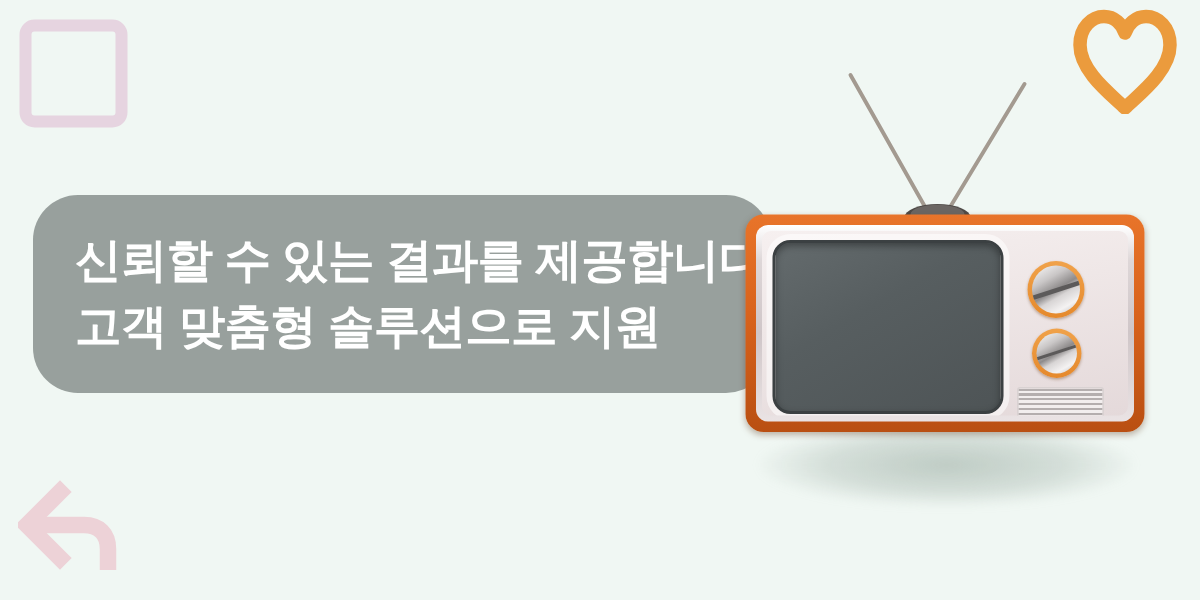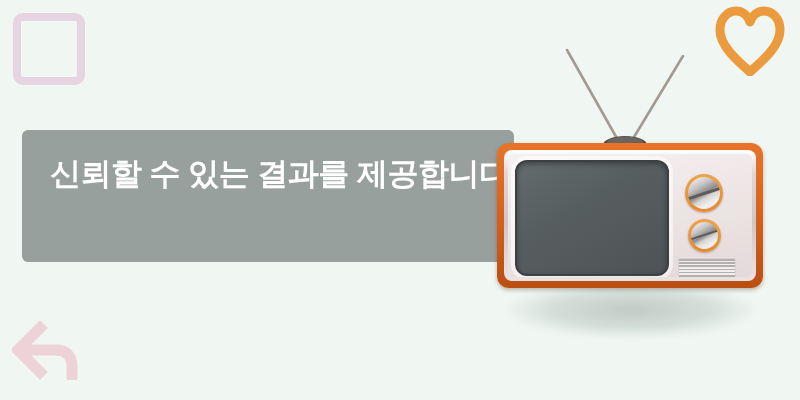--- a/index.html
+++ b/index.html
@@ -54,21 +54,21 @@
   .deco-arrow svg { display: block; width: 78px; height: 66px; }
 
   
   .headline-plate {
     position: absolute;
     left: 22px;
     top: 130px;
     width: 492px;
     height: 132px;
     background: #98a09d;
-    border-radius: 6px;
+    border-radius: 30px;
     box-sizing: border-box;
     padding: 22px 0 0 28px;
     z-index: 2;
   }
   .headline-line {
     display: block;
     color: #ffffff;
     font-size: 31px;
     font-weight: bold;
     line-height: 44px;
@@ -224,20 +224,21 @@
 
   <div class="deco-arrow">
     <svg viewBox="0 0 78 66" xmlns="http://www.w3.org/2000/svg">
       <path d="M28 10 L 6 32 L 28 54" fill="none" stroke="#edd2d7" stroke-width="11" stroke-linecap="square" stroke-linejoin="miter"></path>
       <path d="M6 32 L 44 32 C 54 32, 60 38, 60 48 L 60 62" fill="none" stroke="#edd2d7" stroke-width="11" stroke-linecap="butt" stroke-linejoin="round"></path>
     </svg>
   </div>
 
   <div class="headline-plate">
     <span class="headline-line">신뢰할 수 있는 결과를 제공합니다</span>
+    <span class="headline-line">고객 맞춤형 솔루션으로 지원</span>
   </div>
 
   <div class="tv-wrap">
 
     <div class="tv-shadow"></div>
 
     <div class="tv-antenna">
       <svg viewBox="0 0 140 110" xmlns="http://www.w3.org/2000/svg">
         <line x1="12" y1="6" x2="64" y2="98" stroke="#a39a90" stroke-width="2.6" stroke-linecap="round"></line>
         <line x1="128" y1="12" x2="76" y2="98" stroke="#a39a90" stroke-width="2.6" stroke-linecap="round"></line>

